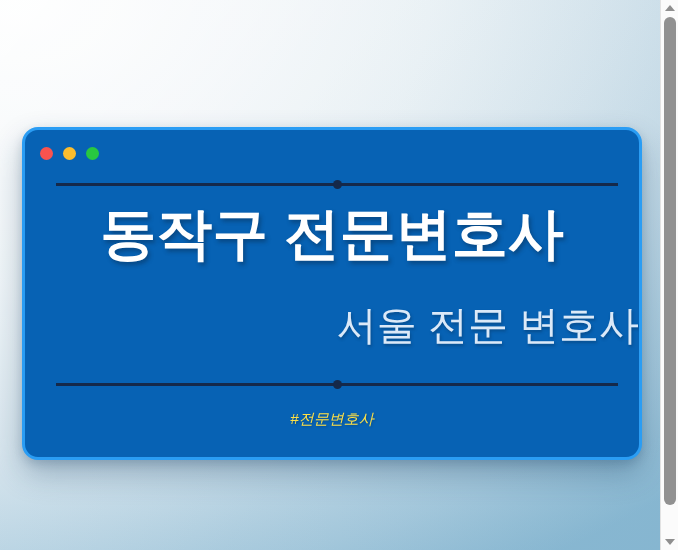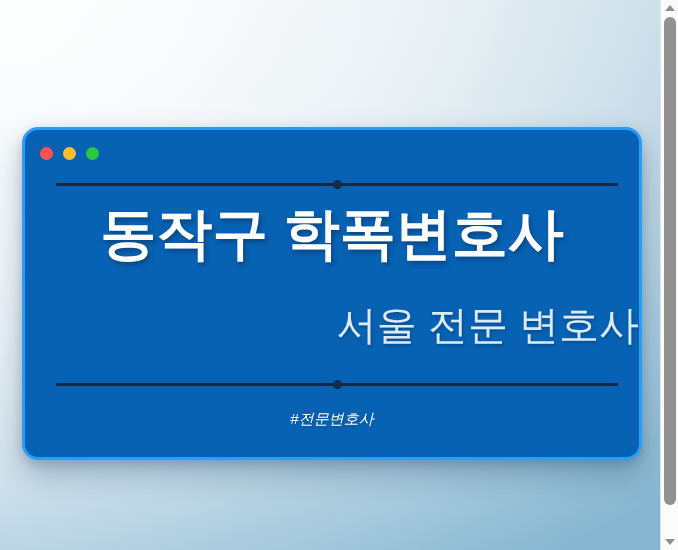--- a/index.html
+++ b/index.html
@@ -124,21 +124,21 @@
 
   .hashtag {
     position: absolute;
     left: 0;
     right: 0;
     top: 280px;
     text-align: center;
     font-size: 15px;
     font-style: italic;
     font-weight: normal;
-    color: #ffffff;
+    color: #fde047;
     text-shadow: 1px 1px 2px rgba(8, 40, 72, 0.35);
     white-space: nowrap;
   }
 
   
   .scrollbar {
     position: absolute;
     right: 0;
     top: 0;
     width: 18px;
@@ -189,21 +189,21 @@
     <div class="traffic-lights">
       <span class="dot" style="background:#f9534f"></span>
       <span class="dot" style="background:#fbbd2e"></span>
       <span class="dot" style="background:#28c840"></span>
     </div>
 
     <div class="divider divider-top">
       <span class="node"></span>
     </div>
 
-    <div class="headline">동작구 학폭변호사</div>
+    <div class="headline">동작구 전문변호사</div>
 
     <div class="subheadline">서울 전문 변호사</div>
 
     <div class="divider divider-bottom">
       <span class="node"></span>
     </div>
 
     <div class="hashtag">#전문변호사</div>
 
   </div>

